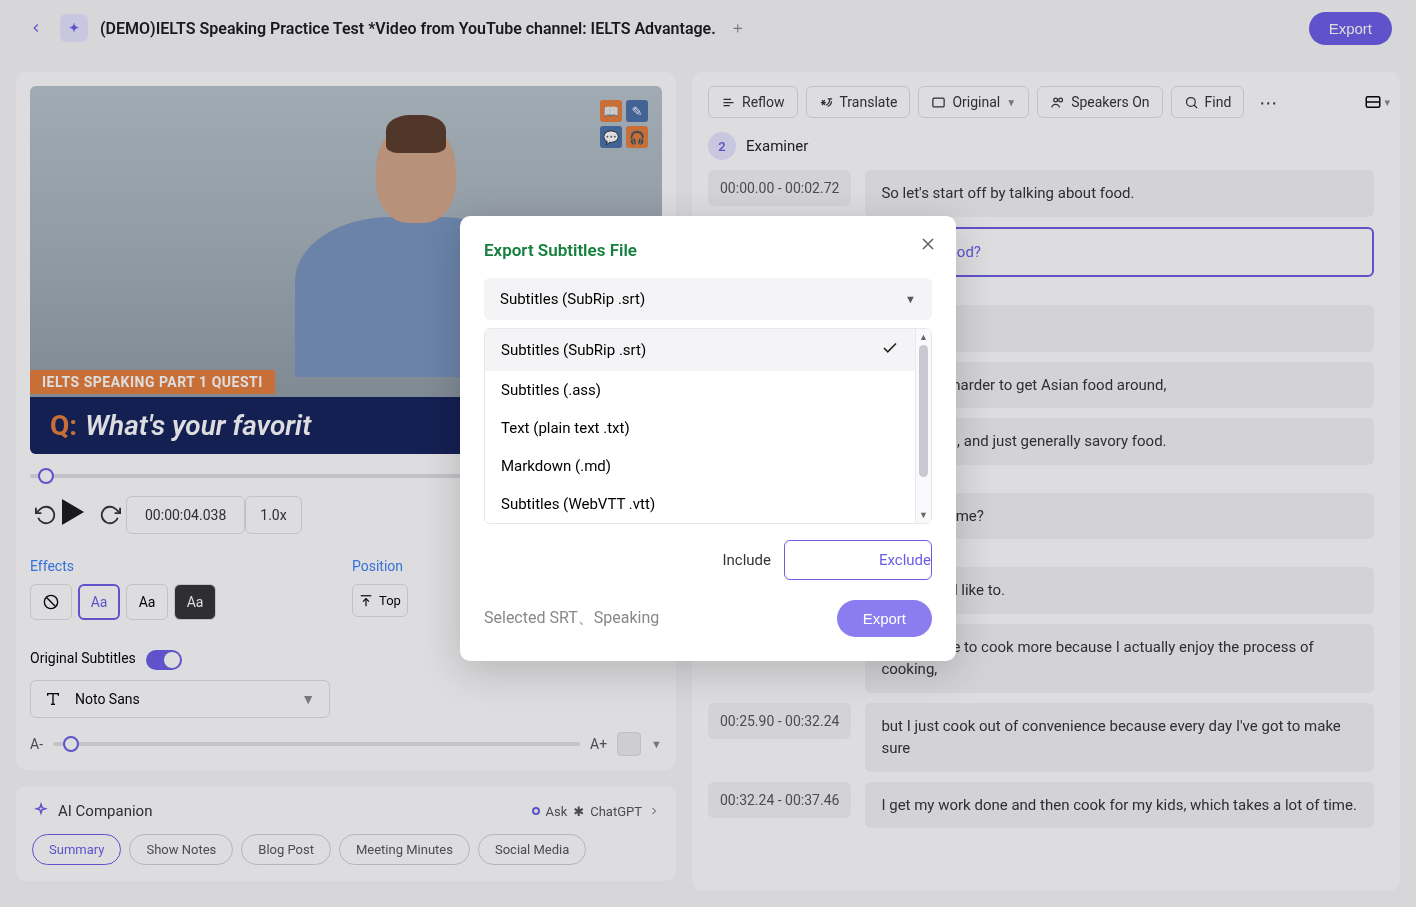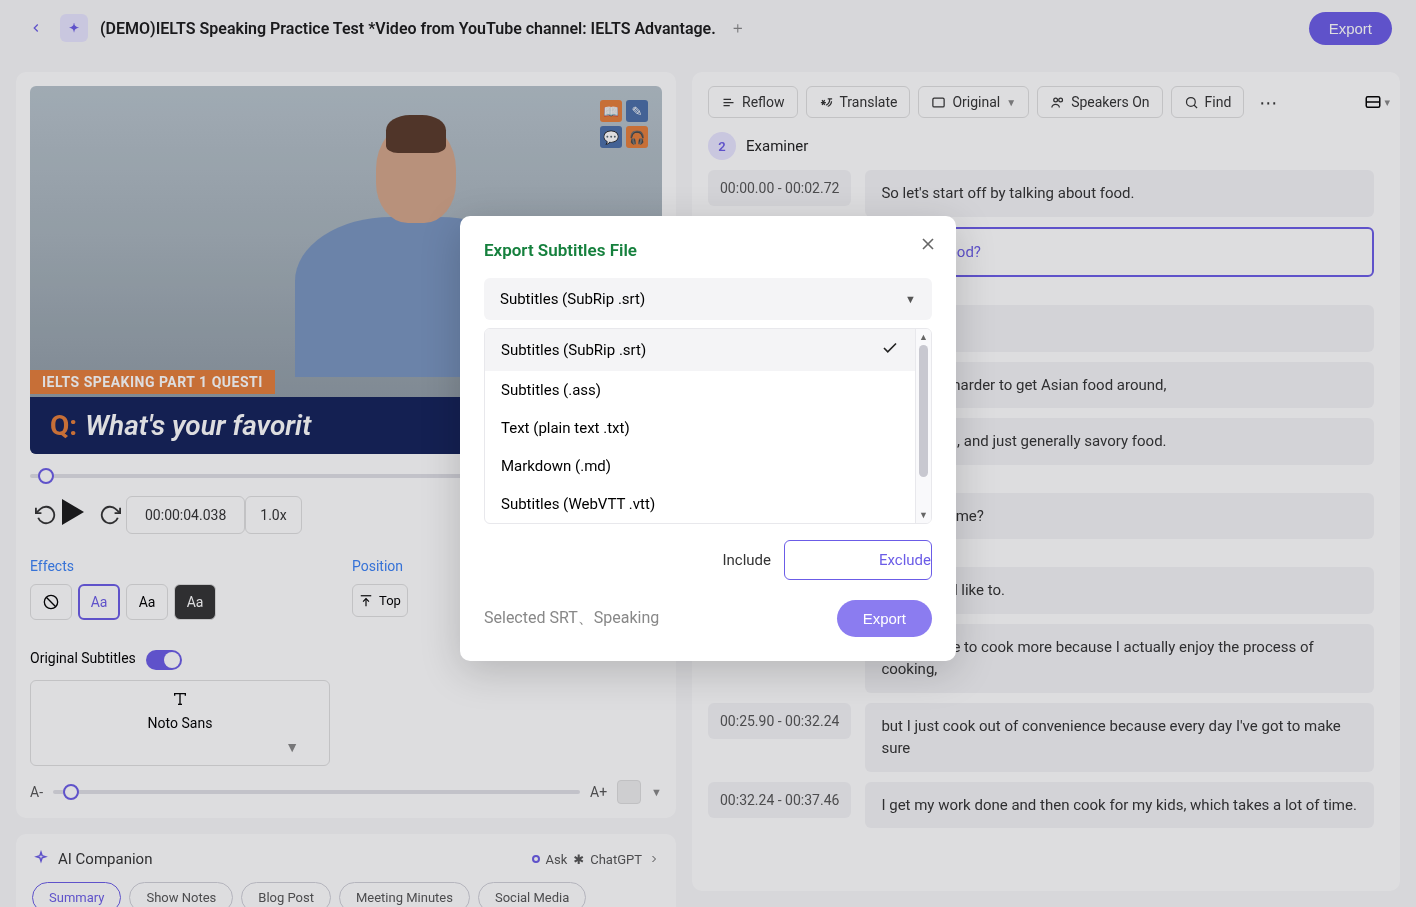--- a/index.html
+++ b/index.html
@@ -51,21 +51,21 @@
 .effect-btns { display: flex; gap: 6px; }
 .eff-btn { width: 42px; height: 36px; border: 1px solid #e0e0e0; border-radius: 6px; display: flex; align-items: center; justify-content: center; cursor: pointer; font-size: 14px; }
 .eff-btn.active { border: 2px solid #6b5ce7; }
 .eff-btn.dark { background: #333; color: #fff; }
 .pos-btn { padding: 8px 6px; border: 1px solid #e0e0e0; border-radius: 6px; font-size: 13px; display: flex; gap: 6px; align-items: center; cursor: pointer; }
 
 .orig-sub-row { display: flex; align-items: flex-start; gap: 10px; margin-top: 30px; font-size: 14px; }
 .toggle-sw { width: 36px; height: 20px; background: #6b5ce7; border-radius: 10px; position: relative; cursor: pointer; }
 .toggle-sw::after { content: ""; position: absolute; right: 2px; top: 2px; width: 16px; height: 16px; background: #fff; border-radius: 50%; }
 
-.font-sel { margin-top: 10px; border: 1px solid #e0e0e0; border-radius: 6px; padding: 10px 30px; width: 300px; display: flex; align-items: center; gap: 8px; font-size: 14px; cursor: pointer; flex-direction: column; }
+.font-sel { margin-top: 10px; border: 1px solid #e0e0e0; border-radius: 6px; padding: 10px 14px; width: 300px; display: flex; align-items: center; gap: 14px; font-size: 14px; cursor: pointer; }
 .font-sel-cv { margin-left: auto; color: #888; }
 
 .size-row { display: flex; align-items: center; gap: 10px; margin-top: 14px; }
 .sz-lbl { font-size: 14px; color: #555; }
 .sz-track { flex: 1; height: 4px; background: #e0e0e6; border-radius: 2px; position: relative; width: 190px; }
 .sz-thumb { position: absolute; left: 10px; top: -6px; width: 16px; height: 16px; border-radius: 50%; background: #fff; border: 2px solid #6b5ce7; }
 .color-sw { width: 24px; height: 24px; background: #eee; border-radius: 4px; border: 1px solid #ddd; }
 .chev-s { color: #888; font-size: 11px; }
 
 

